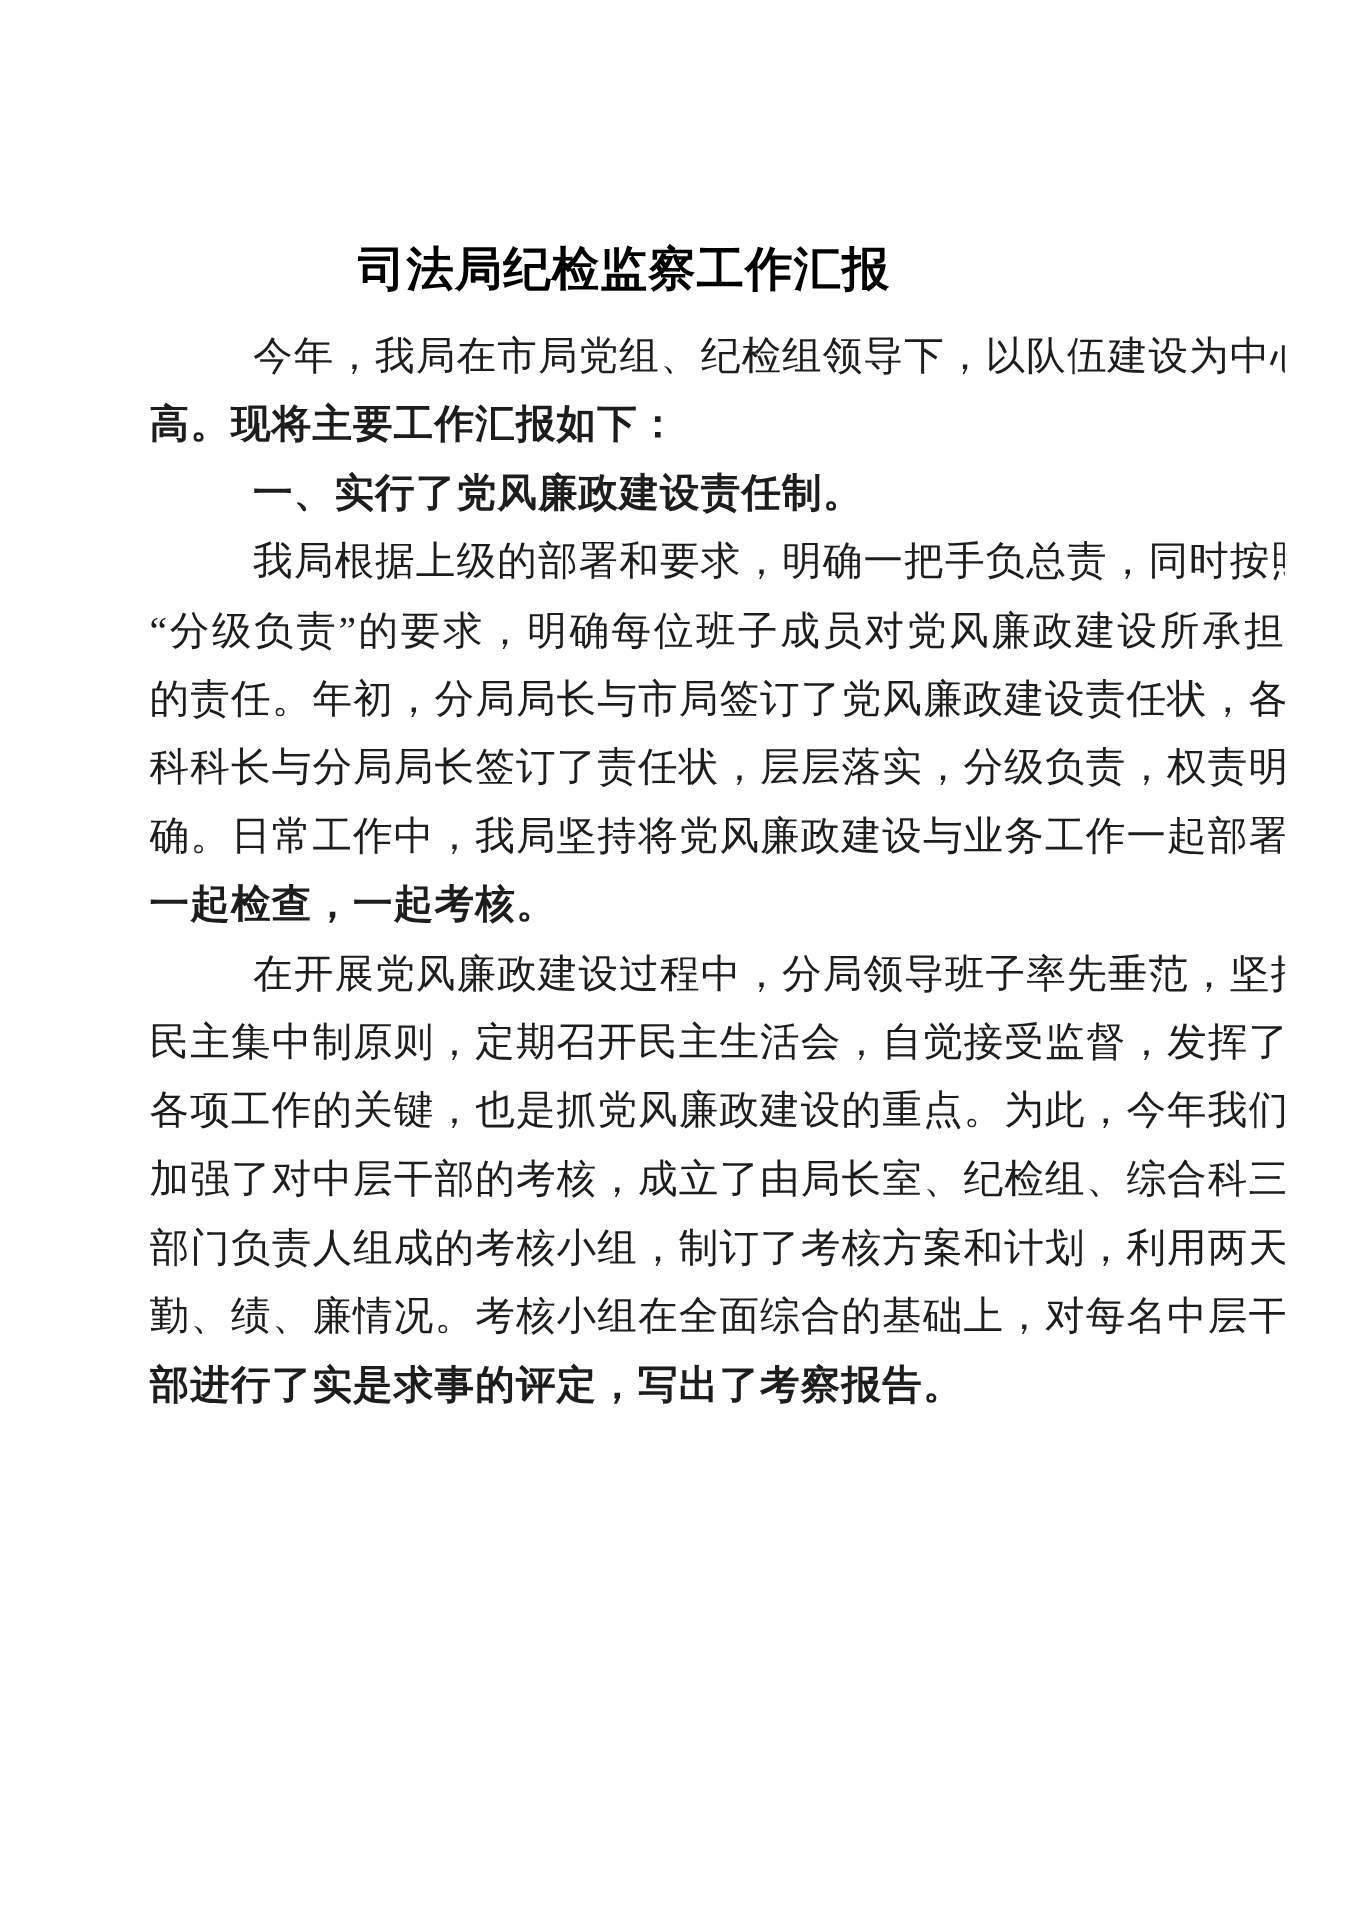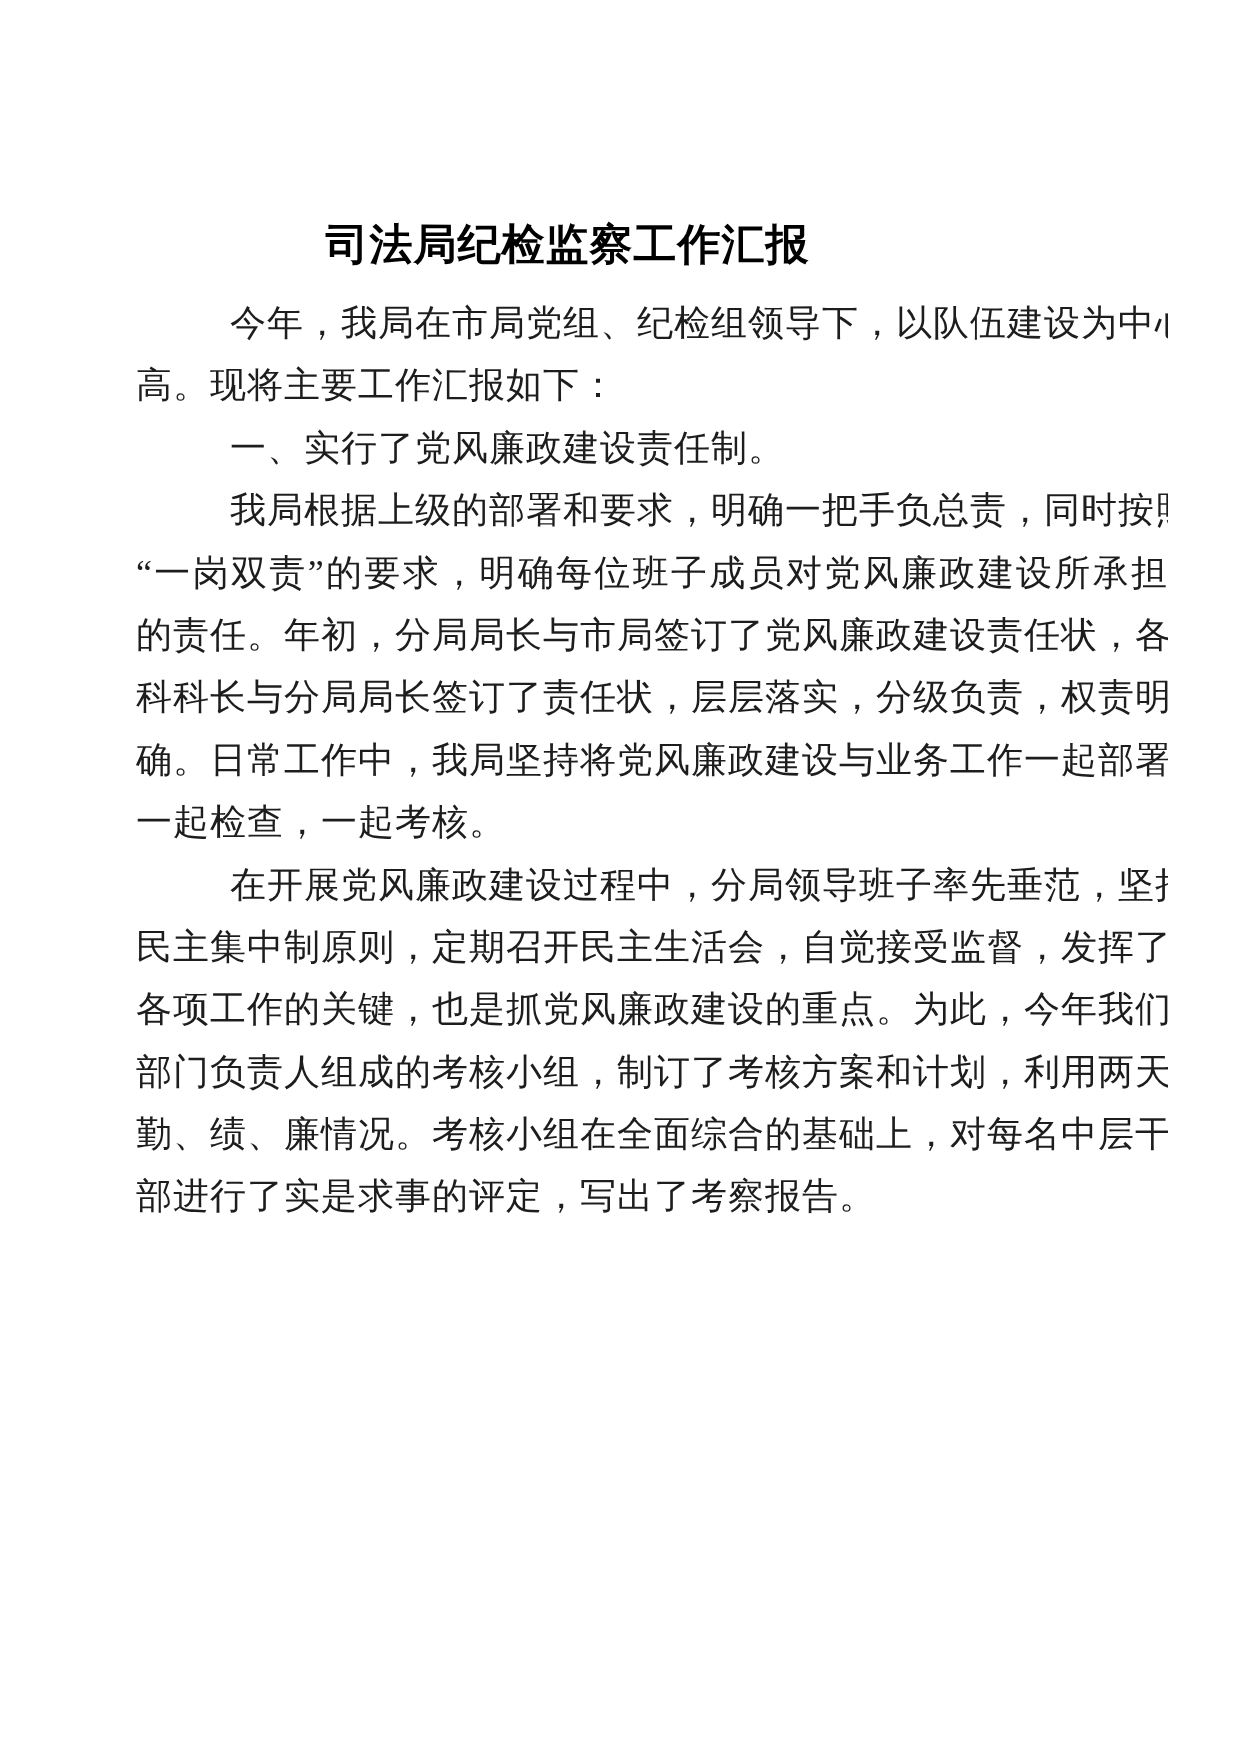--- a/index.html
+++ b/index.html
@@ -50,20 +50,21 @@
     text-align: justify;
     text-align-last: justify;
     overflow: hidden;
     white-space: nowrap;
   }
   .line.first {
     text-indent: 94px;
   }
   .line.plast {
     text-align-last: left;
+    font-weight: bold;
   }
   .doc-footer {
     position: absolute;
     top: 1618px;
     left: 0;
     width: 100%;
     text-align: center;
     transform: translateX(33px);
     font-size: 25px;
     letter-spacing: 3px;
@@ -80,30 +81,31 @@
   <div class="doc-body" id="doc-body">
       <div class="paragraph">
         <div class="line first">今年，我局在市局党组、纪检组领导下，以队伍建设为中心，</div>
         <div class="line plast">高。现将主要工作汇报如下：</div>
       </div>
       <div class="paragraph">
         <div class="line first plast">一、实行了党风廉政建设责任制。</div>
       </div>
       <div class="paragraph">
         <div class="line first">我局根据上级的部署和要求，明确一把手负总责，同时按照</div>
-        <div class="line">“一岗双责”的要求，明确每位班子成员对党风廉政建设所承担</div>
+        <div class="line">“分级负责”的要求，明确每位班子成员对党风廉政建设所承担</div>
         <div class="line">的责任。年初，分局局长与市局签订了党风廉政建设责任状，各</div>
         <div class="line">科科长与分局局长签订了责任状，层层落实，分级负责，权责明</div>
         <div class="line">确。日常工作中，我局坚持将党风廉政建设与业务工作一起部署，</div>
         <div class="line plast">一起检查，一起考核。</div>
       </div>
       <div class="paragraph">
         <div class="line first">在开展党风廉政建设过程中，分局领导班子率先垂范，坚持</div>
         <div class="line">民主集中制原则，定期召开民主生活会，自觉接受监督，发挥了</div>
         <div class="line">各项工作的关键，也是抓党风廉政建设的重点。为此，今年我们</div>
+        <div class="line">加强了对中层干部的考核，成立了由局长室、纪检组、综合科三</div>
         <div class="line">部门负责人组成的考核小组，制订了考核方案和计划，利用两天</div>
         <div class="line">勤、绩、廉情况。考核小组在全面综合的基础上，对每名中层干</div>
         <div class="line plast">部进行了实是求事的评定，写出了考察报告。</div>
       </div>
     </div>
 
   <div class="doc-footer">
     <span>第 2 页 共 5 页</span>
   </div>
 </div>

